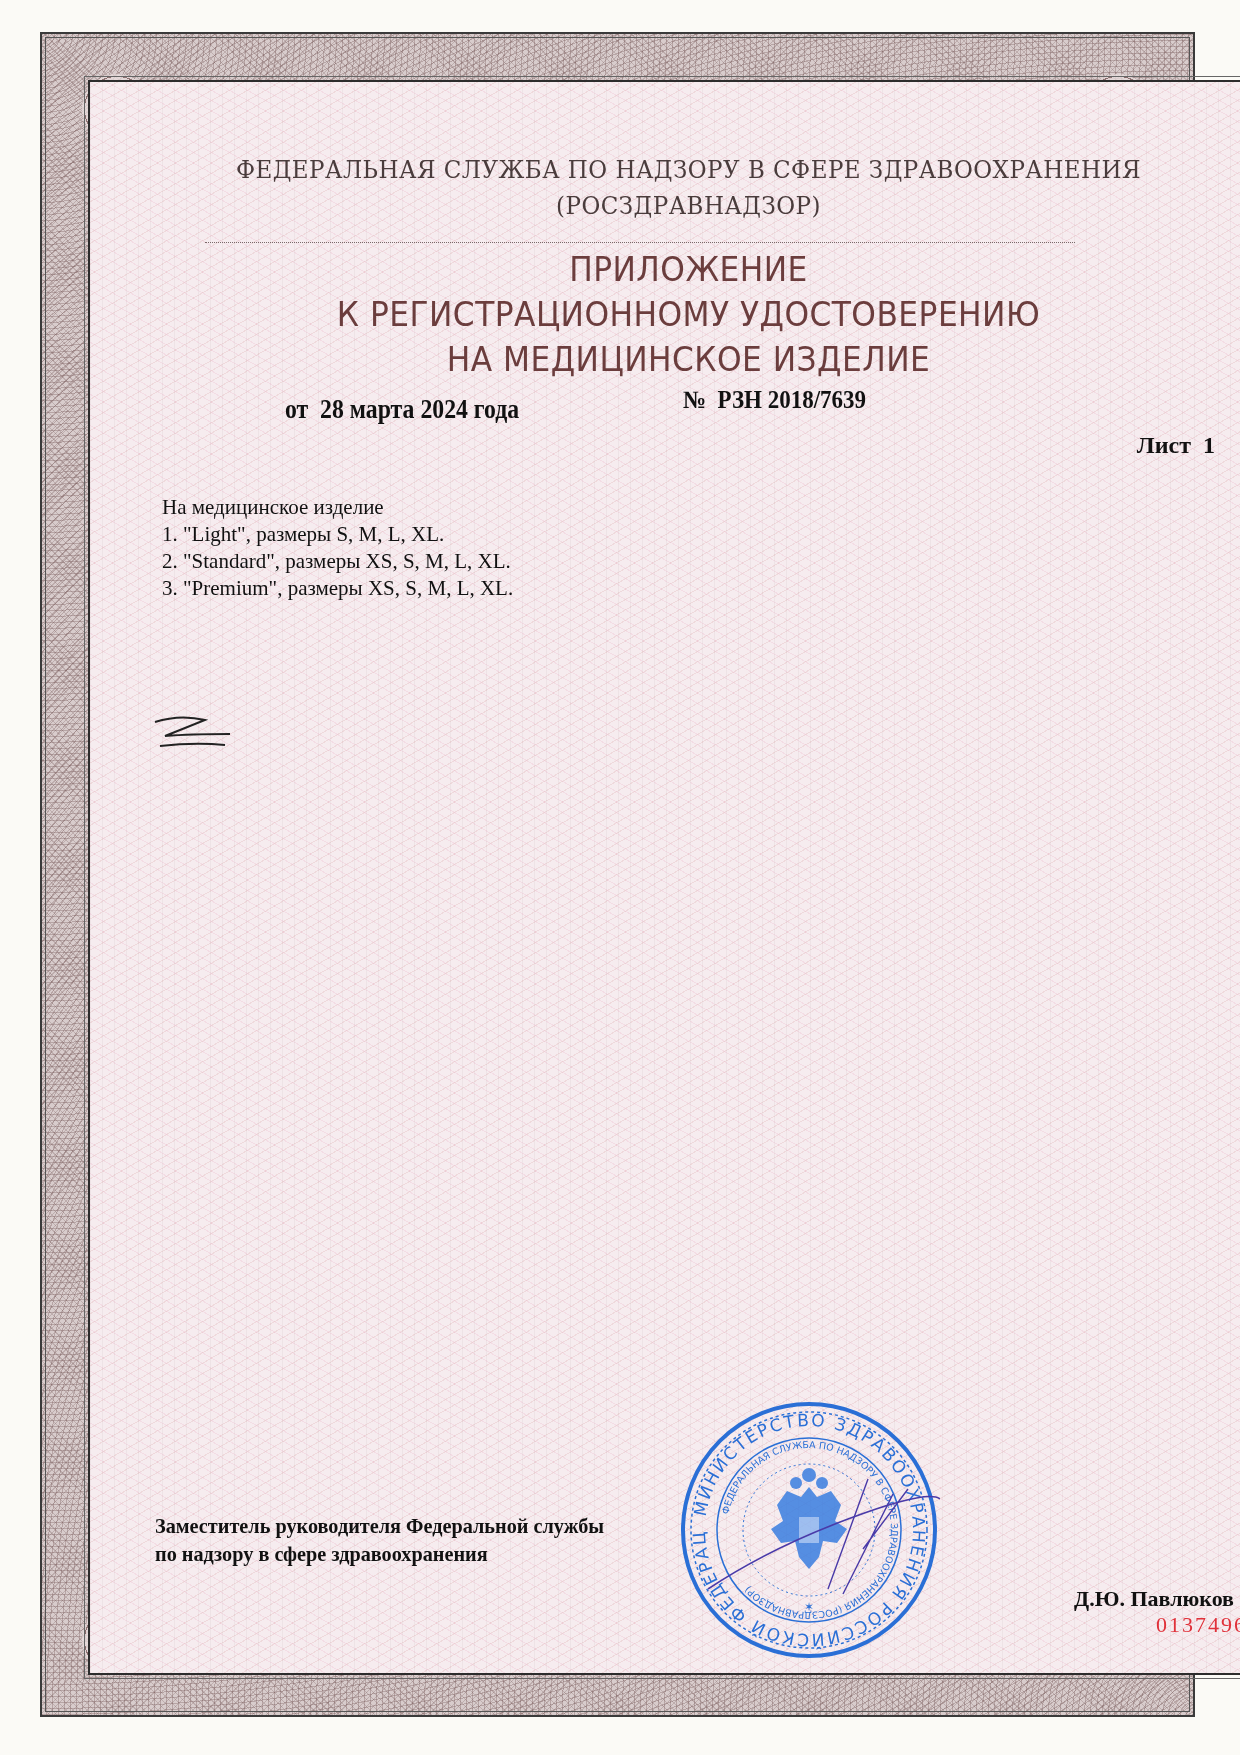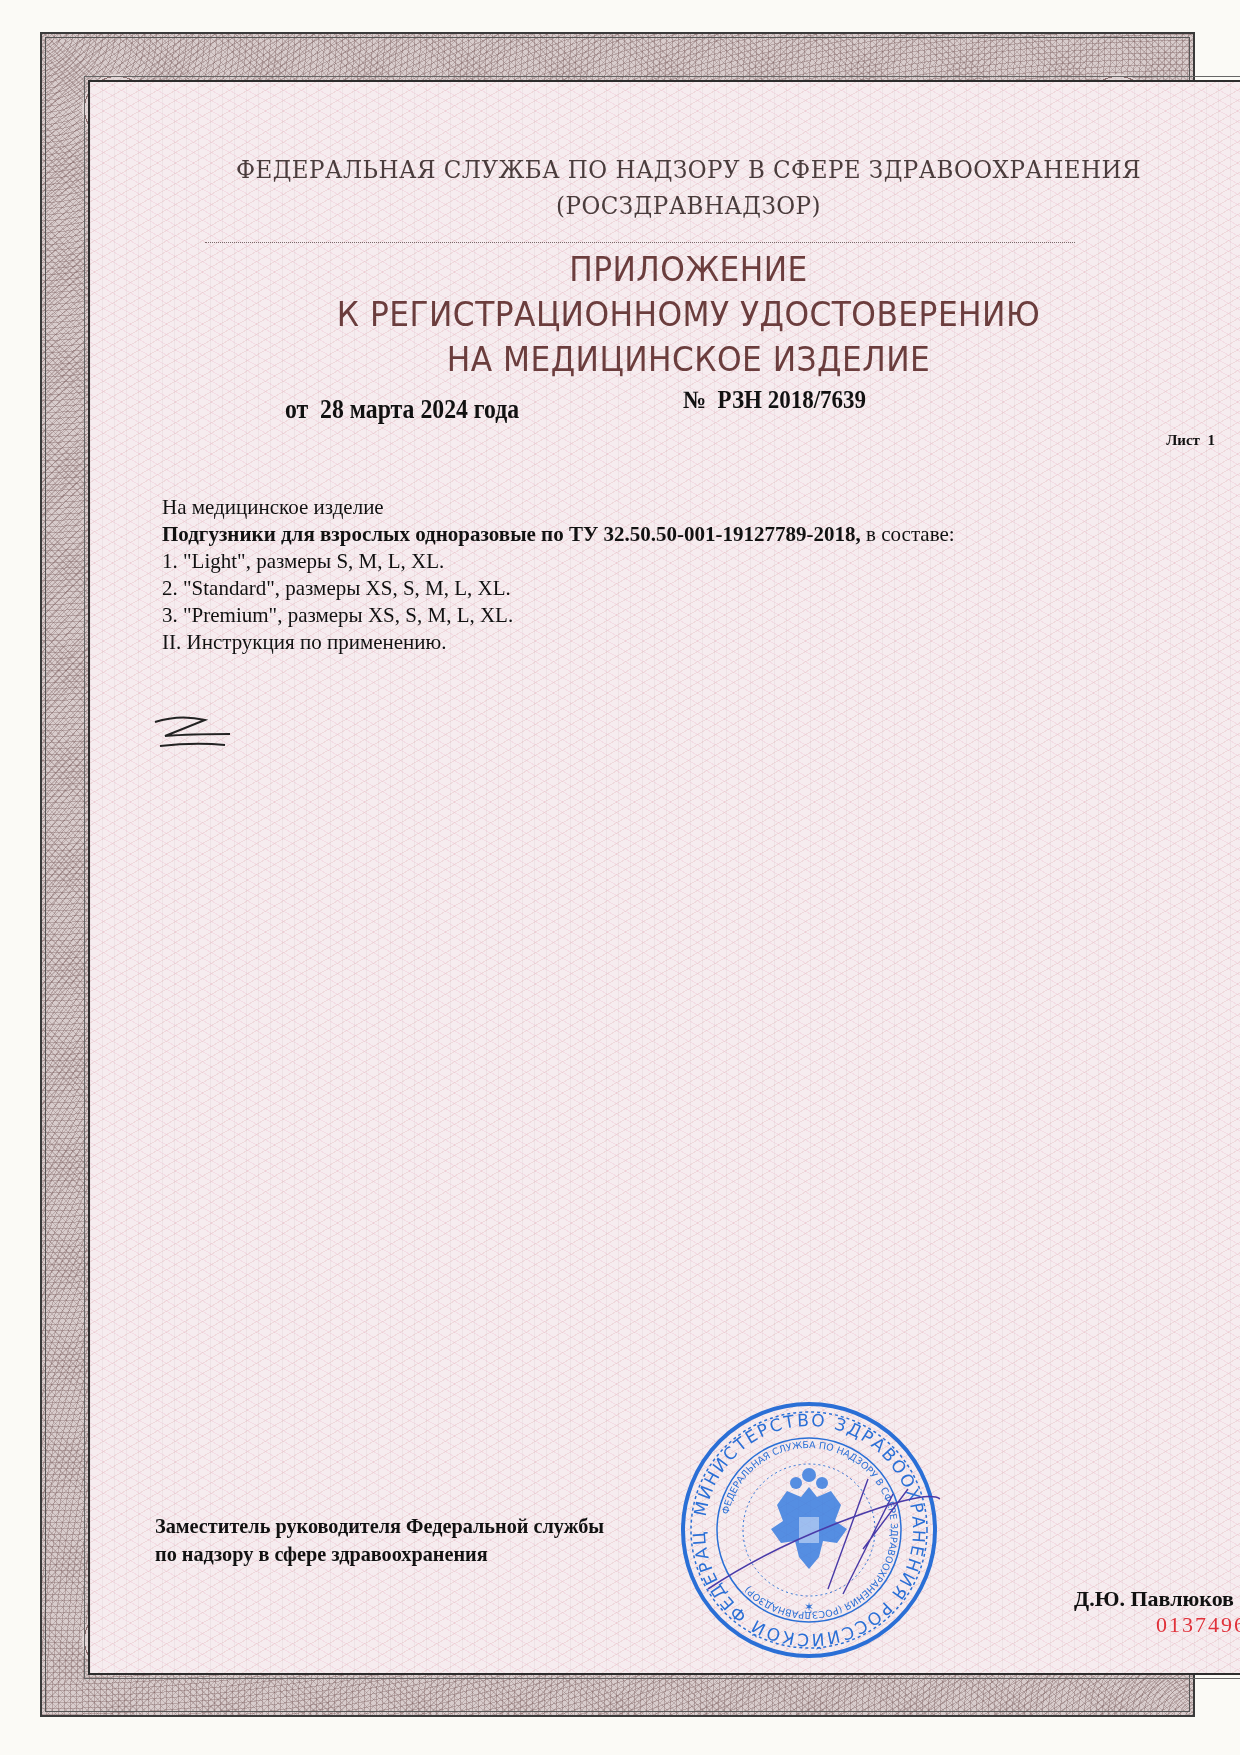--- a/index.html
+++ b/index.html
@@ -59,21 +59,21 @@
     .title div { transform: scaleX(0.92); }
     .date-line {
       left: 195px; top: 312px; font-size: 27px; font-weight: bold; color: #111;
       transform: scaleX(0.88); transform-origin: left;
     }
     .reg-number {
       left: 593px; top: 304px; font-size: 25px; font-weight: bold; color: #111;
       transform: scaleX(0.92); transform-origin: left;
     }
     .sheet-label {
-      right: 72px; top: 350px; font-size: 15px; font-weight: bold; color: #111;
+      right: 72px; top: 350px; font-size: 24px; font-weight: bold; color: #111;
     }
     .body-text {
       left: 72px; top: 412px; width: 900px; font-size: 21px; line-height: 27px; color: #111;
     }
     .body-text .bold { font-weight: bold; }
     .scribble { left: 60px; top: 630px; }
     .signatory {
       left: 65px; top: 1430px; font-size: 22px; font-weight: bold; color: #111; line-height: 28px;
       transform: scaleX(0.92); transform-origin: left;
     }
@@ -110,27 +110,23 @@
     <div>К РЕГИСТРАЦИОННОМУ УДОСТОВЕРЕНИЮ</div>
     <div>НА МЕДИЦИНСКОЕ ИЗДЕЛИЕ</div>
   </div>
 
   <div class="abs date-line" style="white-space:pre">от  28 марта 2024 года</div>
   <div class="abs reg-number" style="white-space:pre">№  РЗН 2018/7639</div>
   <div class="abs sheet-label" style="white-space:pre">Лист  1</div>
 
   <div class="abs body-text">
     <div>На медицинское изделие</div>
-    <div>
-      <span class="bold">Подгузники для взрослых одноразовые по ТУ 32.50.50-001-19127789-2018,</span><span> в составе:</span>
-    </div>
     <div>1. "Light", размеры S, M, L, XL.</div>
     <div>2. "Standard", размеры XS, S, M, L, XL.</div>
     <div>3. "Premium", размеры XS, S, M, L, XL.</div>
-    <div>II. Инструкция по применению.</div>
   </div>
 
   <svg class="abs scribble" width="90" height="40" viewBox="0 0 90 40">
     <path d="M5 10 Q30 2 55 8 L15 24 Q40 22 80 22 M10 34 Q45 30 75 33" stroke="#222" stroke-width="2" fill="none"></path>
   </svg>
 
   <div class="abs signatory">
     <div>Заместитель руководителя Федеральной службы</div>
     <div>по надзору в сфере здравоохранения</div>
   </div>

